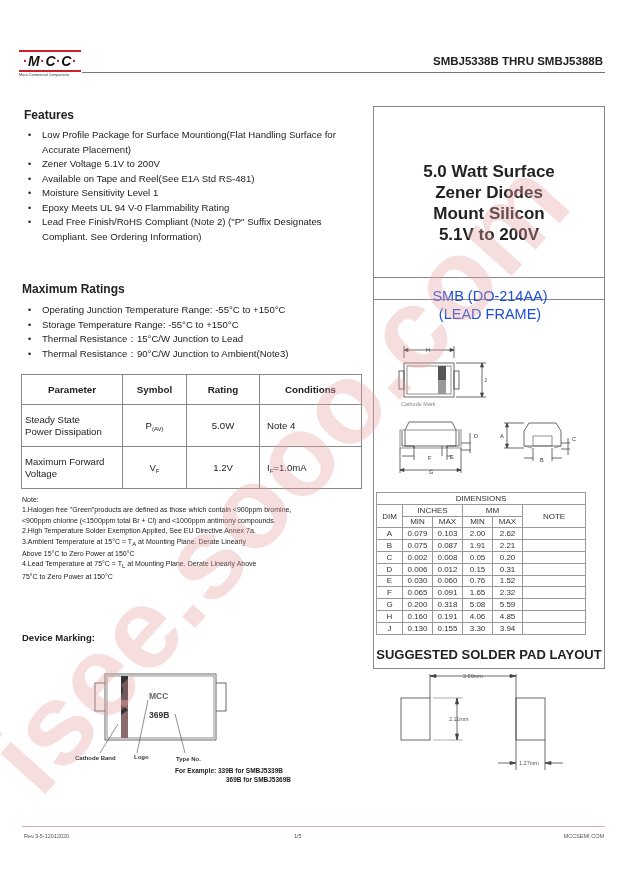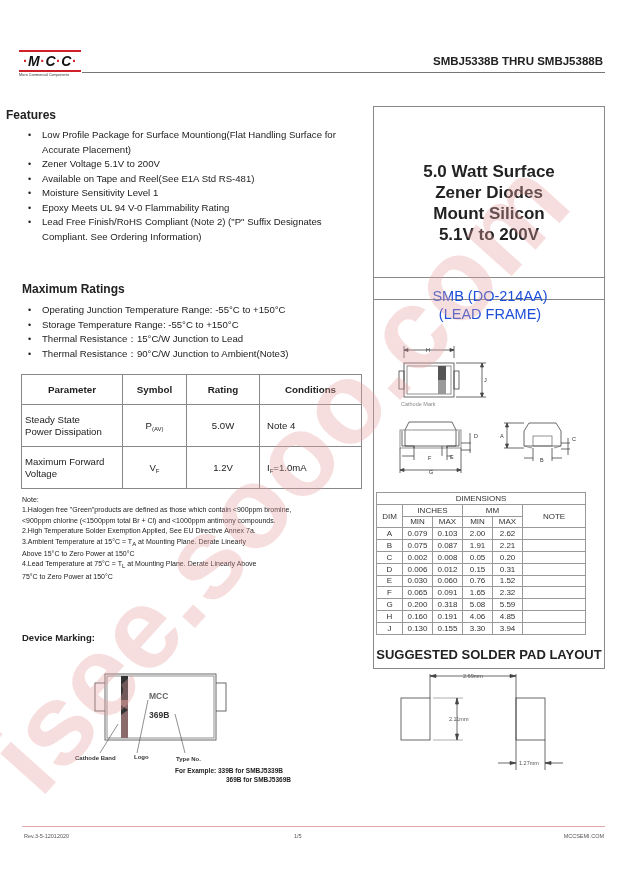--- a/index.html
+++ b/index.html
@@ -63,21 +63,21 @@
 
 <div class="logo">
   <div class="bar"></div>
   <div class="mark"><span class="dot">·</span>M<span class="dot">·</span>C<span class="dot">·</span>C<span class="dot">·</span></div>
   <div class="bar"></div>
   <div class="sub">Micro Commercial Components</div>
 </div>
 <div class="header-rule"></div>
 <div class="doc-title">SMBJ5338B THRU SMBJ5388B</div>
 
-<div class="h2" style="left:6px; top:108px;">Features</div>
+<div class="h2" style="left:24px; top:108px;">Features</div>
 <ul class="bullets" style="left:28px; top:128px; width:330px;">
   <li>Low Profile Package for Surface Mountiong(Flat Handling Surface for Accurate Placement)</li>
   <li>Zener Voltage 5.1V to 200V</li>
   <li>Available on Tape and Reel(See E1A Std RS-481)</li>
   <li>Moisture Sensitivity Level 1</li>
   <li>Epoxy Meets UL 94 V-0 Flammability Rating</li>
   <li>Lead Free Finish/RoHS Compliant (Note 2) ("P" Suffix Designates Compliant. See Ordering Information)</li>
 </ul>
 
 <div class="title-box">

